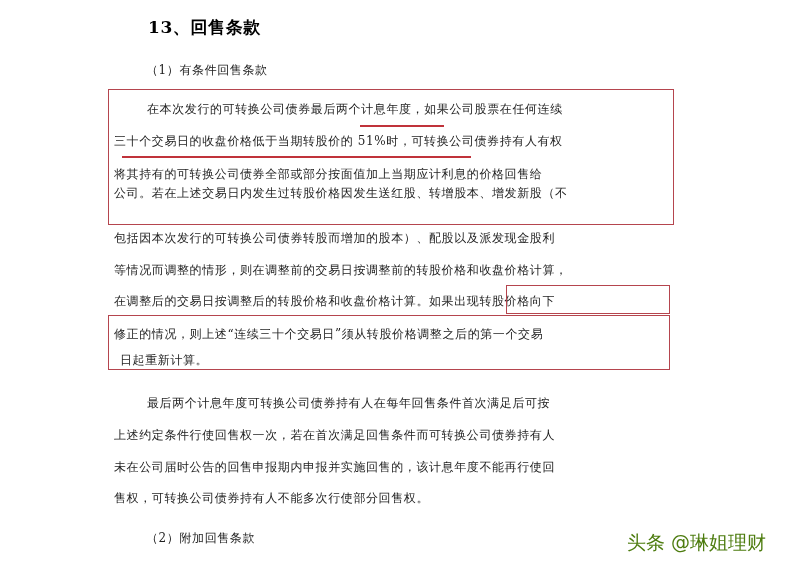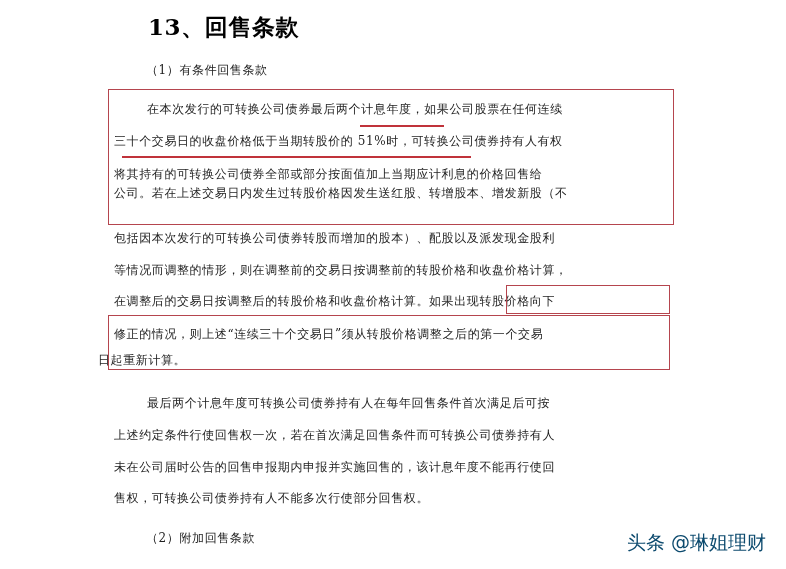--- a/index.html
+++ b/index.html
@@ -1,45 +1,45 @@
 <!DOCTYPE html>
 <html><head>
 <meta charset="utf-8">
 <style>
   html, body { margin:0; padding:0; }
   body {
     width:786px; height:569px; background:#ffffff; position:relative; overflow:hidden;
     font-family: "DejaVu Serif", "Liberation Serif", serif; color:#1e1e1e;
   }
   .line { position:absolute; white-space:nowrap; font-size:12px; line-height:20px; letter-spacing:0.6px; }
-  .h1 { font-weight:bold; font-size:23px; color:#000; }
+  .h1 { font-weight:bold; font-size:17px; color:#000; }
   .redbox { position:absolute; border:1.5px solid #b5454e; box-sizing:border-box; }
   .uline { position:absolute; height:2px; background:#c0323a; }
   .watermark {
     position:absolute; right:20px; top:530px; font-family:"DejaVu Sans", sans-serif;
-    font-size:19px; color:#0c4a6e; text-shadow: 1px 1px 0 #fff, -1px -1px 0 #fff, 0 0 2px #fff;
+    font-size:19px; color:#4d7c0f; text-shadow: 1px 1px 0 #fff, -1px -1px 0 #fff, 0 0 2px #fff;
     font-weight:500;
   }
 </style>
 </head>
 <body>
 
 <div class="line h1" style="left:148px; top:17px;">13、回售条款</div>
 <div class="line" style="left:146px; top:60px;">（1）有条件回售条款</div>
 
 <div>
   <div class="line" style="left:147px; top:99px;">在本次发行的可转换公司债券最后两个计息年度，如果公司股票在任何连续</div>
   <div class="line" style="left:114px; top:131px;">三十个交易日的收盘价格低于当期转股价的 51%时，可转换公司债券持有人有权</div>
   <div class="line" style="left:114px; top:164px;">将其持有的可转换公司债券全部或部分按面值加上当期应计利息的价格回售给</div>
   <div class="line" style="left:114px; top:183px;">公司。若在上述交易日内发生过转股价格因发生送红股、转增股本、增发新股（不</div>
   <div class="line" style="left:114px; top:228px;">包括因本次发行的可转换公司债券转股而增加的股本）、配股以及派发现金股利</div>
   <div class="line" style="left:114px; top:260px;">等情况而调整的情形，则在调整前的交易日按调整前的转股价格和收盘价格计算，</div>
   <div class="line" style="left:114px; top:291px;">在调整后的交易日按调整后的转股价格和收盘价格计算。如果出现转股价格向下</div>
   <div class="line" style="left:114px; top:324px;">修正的情况，则上述“连续三十个交易日”须从转股价格调整之后的第一个交易</div>
-  <div class="line" style="left:98px; top:350px;">日起重新计算。</div>
+  <div class="line" style="left:120px; top:350px;">日起重新计算。</div>
 </div>
 
 <div class="redbox" style="left:108px; top:89px; width:566px; height:136px;"></div>
 <div class="redbox" style="left:506px; top:285px; width:164px; height:29px;"></div>
 <div class="redbox" style="left:108px; top:315px; width:562px; height:55px;"></div>
 <div class="uline" style="left:360px; top:125px; width:84px;"></div>
 <div class="uline" style="left:122px; top:156px; width:349px;"></div>
 
 <div>
   <div class="line" style="left:147px; top:393px;">最后两个计息年度可转换公司债券持有人在每年回售条件首次满足后可按</div>

